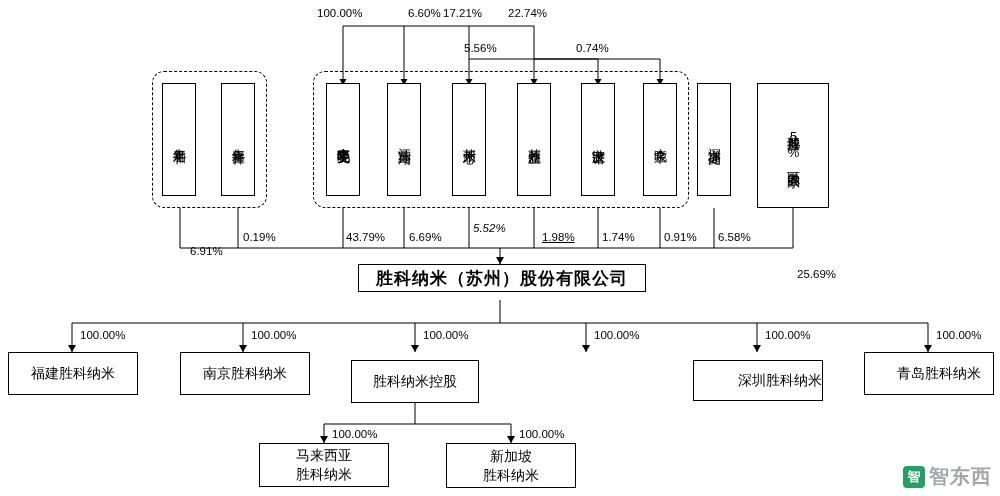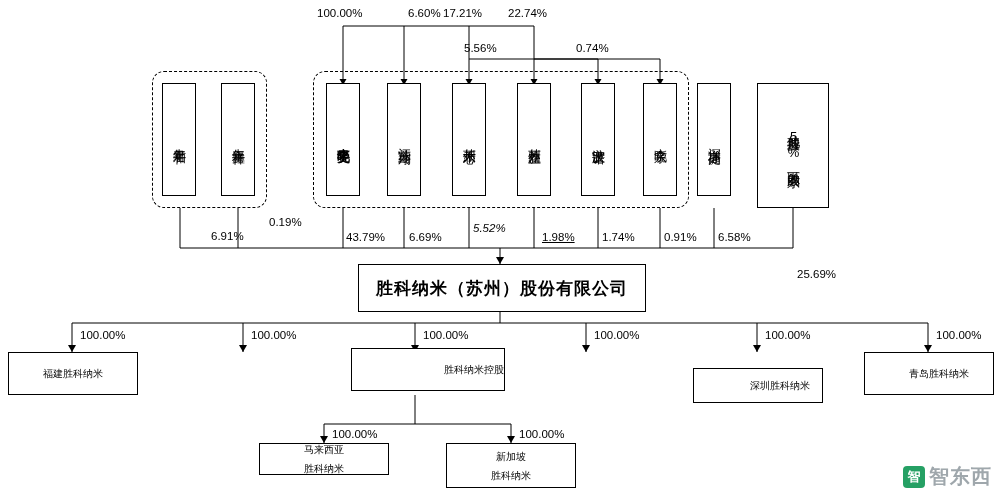--- a/index.html
+++ b/index.html
@@ -59,21 +59,21 @@
     letter-spacing:1px;
     box-sizing:border-box;
   }
 
   
   .sbox{
     position:absolute;
     border:1px solid #000;
     background:#fff;
     display:flex;align-items:center;justify-content:center;
-    font-size:10px;
+    font-size:14px;
     box-sizing:border-box;
     text-align:center;
     line-height:19px;
     white-space:pre-line;
   }
 
   
   .watermark{
     position:absolute;right:8px;bottom:6px;
     display:flex;align-items:center;gap:4px;
@@ -194,59 +194,62 @@
   <div class="vbox" style="left:643px;top:83px;width:34px;height:113px;">
     <span>李晓东</span>
   </div>
   <div class="vbox" style="left:697px;top:83px;width:34px;height:113px;">
     <span>深圳高捷</span>
   </div>
   <div class="vbox" style="left:757px;top:83px;width:72px;height:125px;">
     <span style="line-height:22px;">其他持股5%以下的股东</span>
   </div>
 
-  <div class="pct" style="left:190px;top:230px;margin-left:21px;">6.91%</div>
-  <div class="pct" style="left:243px;top:216px;padding-left:26px;">0.19%</div>
+  <div class="pct" style="left:190px;top:245px;">6.91%</div>
+  <div class="pct" style="left:243px;top:231px;">0.19%</div>
   <div class="pct" style="left:346px;top:231px;">43.79%</div>
   <div class="pct" style="left:409px;top:231px;">6.69%</div>
   <div class="pct" style="left:473px;top:222px;font-style:italic;">5.52%</div>
   <div class="pct" style="left:542px;top:231px;text-decoration:underline;">1.98%</div>
   <div class="pct" style="left:602px;top:231px;">1.74%</div>
   <div class="pct" style="left:664px;top:231px;">0.91%</div>
   <div class="pct" style="left:718px;top:231px;">6.58%</div>
   <div class="pct" style="left:797px;top:231px;margin-top:37px;">25.69%</div>
 
-  <div class="mainbox" style="left:358px;top:264px;width:288px;height:48px;">
+  <div class="mainbox" style="left:358px;top:264px;width:288px;height:28px;">
     <span>胜科纳米（苏州）股份有限公司</span>
   </div>
 
   <div class="pct" style="left:80px;top:329px;">100.00%</div>
   <div class="pct" style="left:251px;top:329px;">100.00%</div>
   <div class="pct" style="left:423px;top:329px;">100.00%</div>
   <div class="pct" style="left:594px;top:329px;">100.00%</div>
   <div class="pct" style="left:765px;top:329px;">100.00%</div>
   <div class="pct" style="left:936px;top:329px;">100.00%</div>
 
   <div class="sbox" style="left:8px;top:352px;width:130px;height:43px;">
     <span>福建胜科纳米</span>
   </div>
-  <div class="sbox" style="left:351px;top:348px;width:154px;height:43px;justify-content:flex-end;">
+  <div class="sbox" style="left:180px;top:352px;width:130px;height:43px;">
+    <span>南京胜科纳米</span>
+  </div>
+  <div class="sbox" style="left:351px;top:360px;width:128px;height:43px;">
     <span>胜科纳米控股</span>
   </div>
-  <div class="sbox" style="left:693px;top:368px;width:130px;height:35px;padding-left:44px;">
+  <div class="sbox" style="left:693px;top:360px;width:130px;height:41px;padding-left:44px;">
     <span>深圳胜科纳米</span>
   </div>
   <div class="sbox" style="left:864px;top:352px;width:130px;height:43px;padding-left:20px;">
     <span>青岛胜科纳米</span>
   </div>
 
   <div class="pct" style="left:332px;top:428px;">100.00%</div>
   <div class="pct" style="left:519px;top:428px;">100.00%</div>
 
-  <div class="sbox" style="left:259px;top:443px;width:130px;height:32px;">
+  <div class="sbox" style="left:259px;top:443px;width:130px;height:44px;">
     <span>马来西亚
 胜科纳米</span>
   </div>
   <div class="sbox" style="left:446px;top:443px;width:130px;height:45px;justify-content:center;">
     <span>新加坡
 胜科纳米</span>
   </div>
 
   <div class="watermark">
     <div class="wm-badge">智</div>

